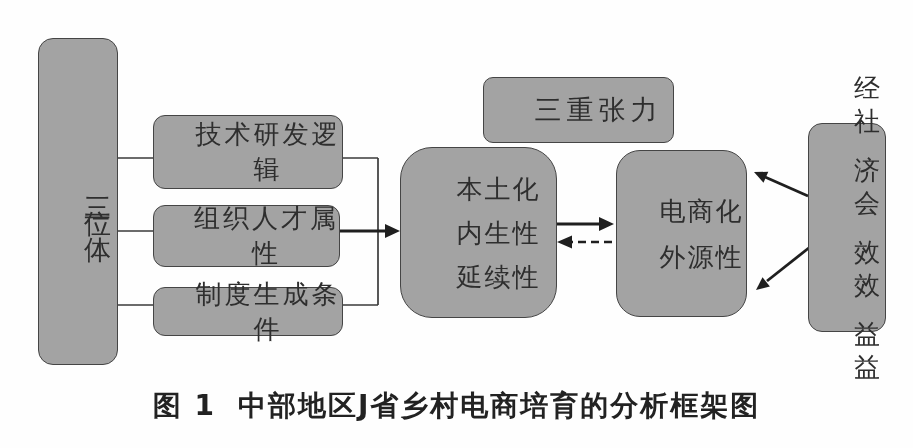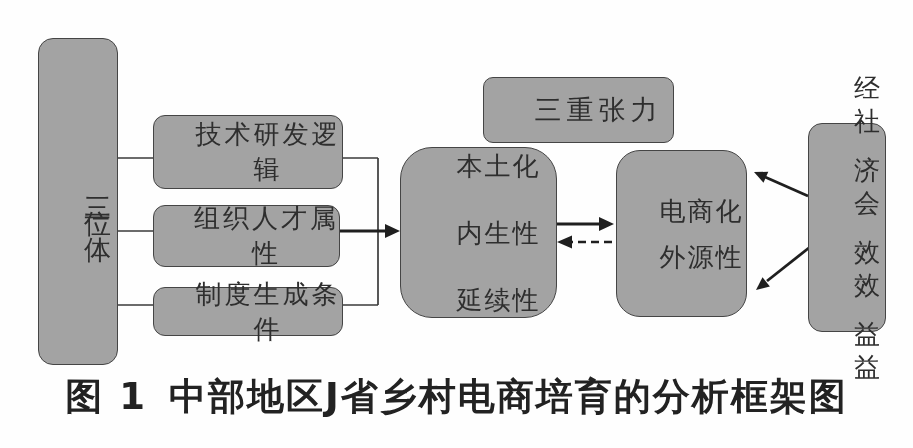--- a/index.html
+++ b/index.html
@@ -63,21 +63,20 @@
   .node-multiline {
     flex-direction: column;
     font-size: 26px;
     letter-spacing: 2px;
   }
   .node-local {
     left: 400px; top: 147px;
     width: 157px; height: 171px;
     border-radius: 32px;
     line-height: 44px;
-    gap: 23px;
   }
   .node-ecom {
     left: 616px; top: 150px;
     width: 131px; height: 167px;
     border-radius: 24px;
     line-height: 46px;
   }
   .node-benefit {
     left: 808px; top: 123px;
     width: 78px; height: 209px;
@@ -85,26 +84,26 @@
     line-height: 33px;
     font-size: 26px;
     gap: 16px;
   }
   .node-benefit .row {
     letter-spacing: 6px;
     padding-left: 6px; 
   }
   .caption {
     position: absolute;
-    left: 0; top: 372px;
+    left: 0; top: 387px;
     width: 913px;
     text-align: center;
     font-family: "DejaVu Sans", "Liberation Sans", sans-serif;
     font-weight: bold;
-    font-size: 37px;
+    font-size: 28px;
     color: #222222;
     letter-spacing: 2px;
     white-space: nowrap;
   }
   .caption .fig-no { margin-right: 22px; }
 </style>
 </head>
 <body>
 
 <div class="canvas">

